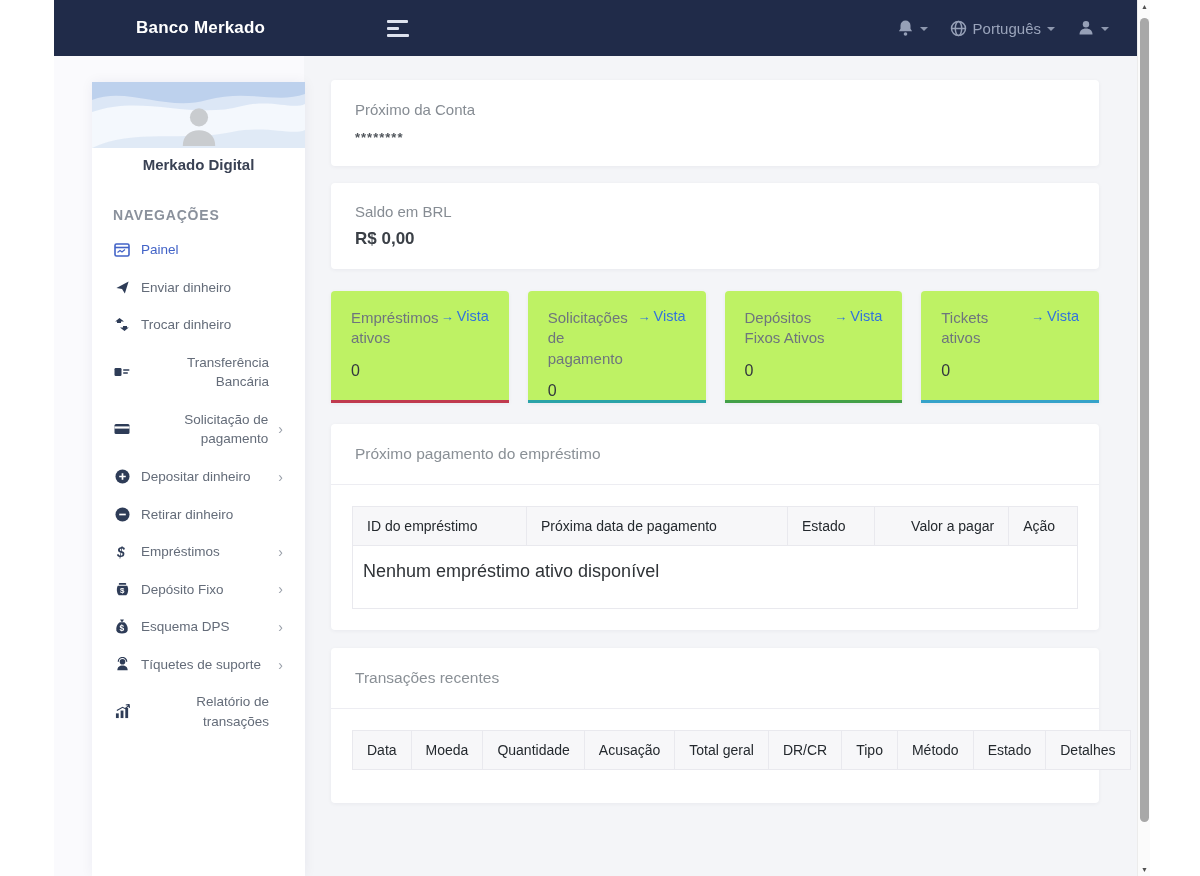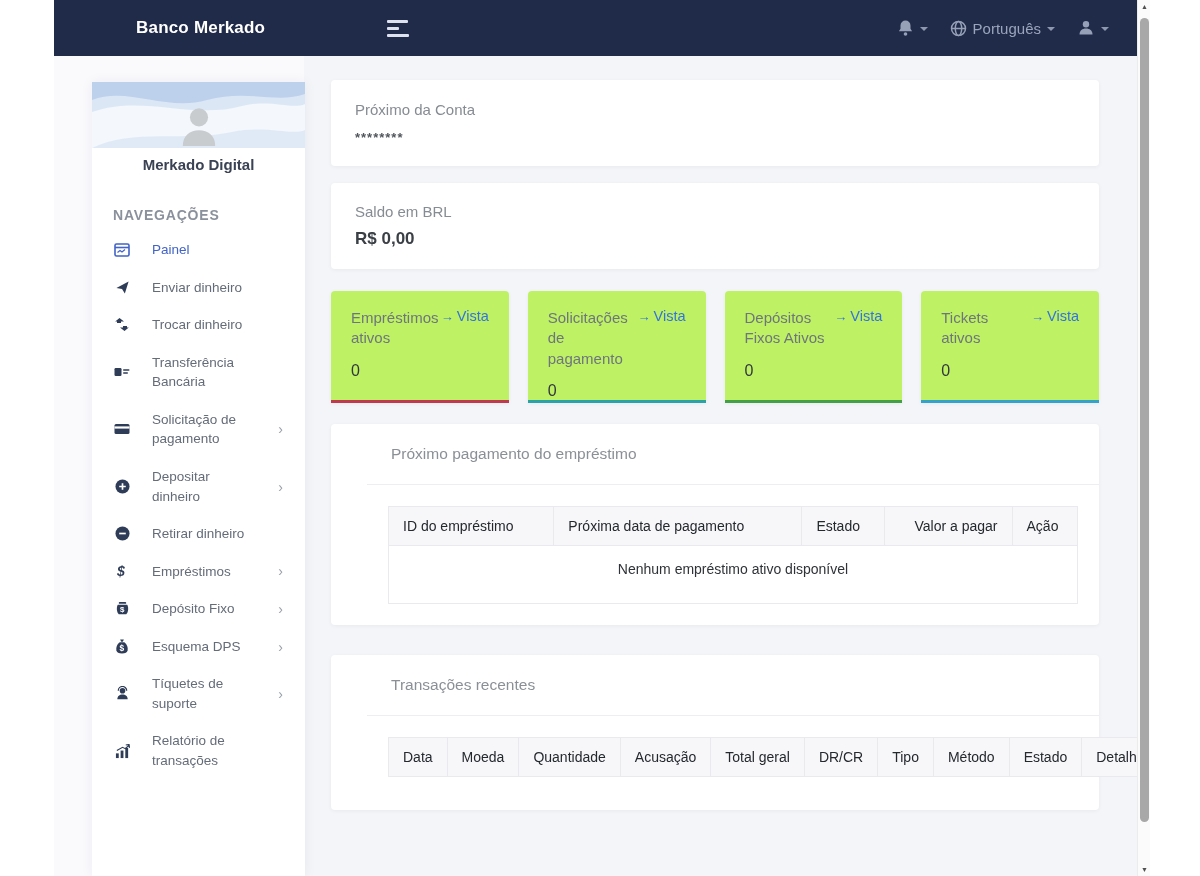--- a/index.html
+++ b/index.html
@@ -28,21 +28,21 @@
   .sb-thumb { position:absolute; left:2px; top:18px; width:9px; height:804px; background:#a8a8a8; border-radius:5px; cursor:pointer; }
 
   
   .sidebar { position:absolute; left:38px; top:82px; width:213px; bottom:0; background:#ffffff; box-shadow:0 0 12px rgba(30,40,80,.06); z-index:4; }
   .side-hero { position:relative; height:66px; overflow:hidden; }
   .side-hero svg.waves { position:absolute; left:0; top:0; width:100%; height:100%; }
   .avatar { position:absolute; left:50%; transform:translateX(-50%); bottom:-2px; }
   .profile-name { text-align:center; margin-top:8px; font-size:15px; font-weight:bold; color:#3a4254; }
   .nav-section { margin:34px 0 2px 21px; font-size:14px; font-weight:bold; letter-spacing:.8px; color:#8a919c; }
   .menu { list-style:none; padding:6px 0 20px 0; }
-  .menu li { display:flex; align-items:center; gap:21px; padding:9px 22px 9px 21px; font-size:13.5px; color:#646c79; cursor:pointer; line-height:1.45; }
+  .menu li { display:flex; align-items:center; gap:10px; padding:9px 22px 9px 21px; font-size:13.5px; color:#646c79; cursor:pointer; line-height:1.45;text-align:right; }
   .menu li .mi { width:18px; display:flex; justify-content:center; color:#2e3c57; flex:none; }
   .menu li.active { color:#4263c7; }
   .menu li.active .mi { color:#4263c7; }
   .menu .chev { margin-left:auto; color:#9aa0aa; font-size:14px; line-height:1; }
   .menu .lbl { max-width:128px; }
 
   
   .main { position:absolute; left:277px; top:80px; width:768px; }
   .card { background:#ffffff; border-radius:4px; box-shadow:0 1px 4px rgba(20,25,60,.05); }
   .info-card { padding:21px 24px; margin-bottom:17px; }
@@ -52,26 +52,26 @@
   .balance-value { margin-top:9px; font-size:17px; font-weight:bold; color:#3b4047; }
 
   .stats-row { display:flex; gap:19px; margin-bottom:21px; }
   .stat-card { flex:1; background:#bef264; border-radius:4px 4px 0 0; box-shadow:0 1px 4px rgba(20,25,60,.05); padding:17px 20px; height:112px; border-bottom:3px solid #ccc; position:relative; }
   .stat-top { display:flex; justify-content:space-between; align-items:flex-start; }
   .stat-label { font-size:15px; color:#6e757d; line-height:1.35; max-width:100px; }
   .stat-link { font-size:14.5px; color:#3273dc; white-space:nowrap; cursor:pointer; display:flex; align-items:center; gap:3px; }
   .stat-link .arr { font-size:13px; }
   .stat-value { font-size:16px; color:#33383e; margin-top:13px; }
 
-  .panel { background:#fff; border-radius:4px; box-shadow:0 1px 4px rgba(20,25,60,.05); margin-bottom:30px;padding-left:36px; }
+  .panel { background:#fff; border-radius:4px; box-shadow:0 1px 4px rgba(20,25,60,.05); margin-bottom:18px; }
   .panel-head { padding:21px 24px; font-size:15.5px; color:#8a9096; border-bottom:1px solid #ededf2; }
   .panel-body { padding:21px; }
   table { width:100%; border-collapse:collapse; }
   th { background:#f7f7f9; border:1px solid #e9e9ee; font-size:14px; font-weight:normal; color:#24292e; text-align:left; padding:11px 14px; white-space:nowrap; }
-  td.empty { border:1px solid #e9e9ee; text-align:center; font-size:14px; color:#2f3337; padding:15px 10px 26px; }
+  td.empty { border:1px solid #e9e9ee; font-size:18px; color:#2f3337; padding:15px 10px 26px; }
   .loan-table th:nth-child(1){ width:24%; }
   .loan-table th:nth-child(2){ width:36%; }
   .loan-table th:nth-child(3){ width:12%; }
   .loan-table th:nth-child(4){ width:18.5%; text-align:right; }
   .loan-table th:nth-child(5){ width:9.5%; }
   .tx-table th:nth-child(1){width:7.5%;} .tx-table th:nth-child(2){width:9%;}
   .tx-table th:nth-child(3){width:13.3%;} .tx-table th:nth-child(4){width:11.6%;}
   .tx-table th:nth-child(5){width:12.9%;} .tx-table th:nth-child(6){width:8.8%;}
   .tx-table th:nth-child(7){width:7.1%;} .tx-table th:nth-child(8){width:9.7%;}
   .tx-table th:nth-child(9){width:9.4%;} .tx-table th:nth-child(10){width:10.7%;}

